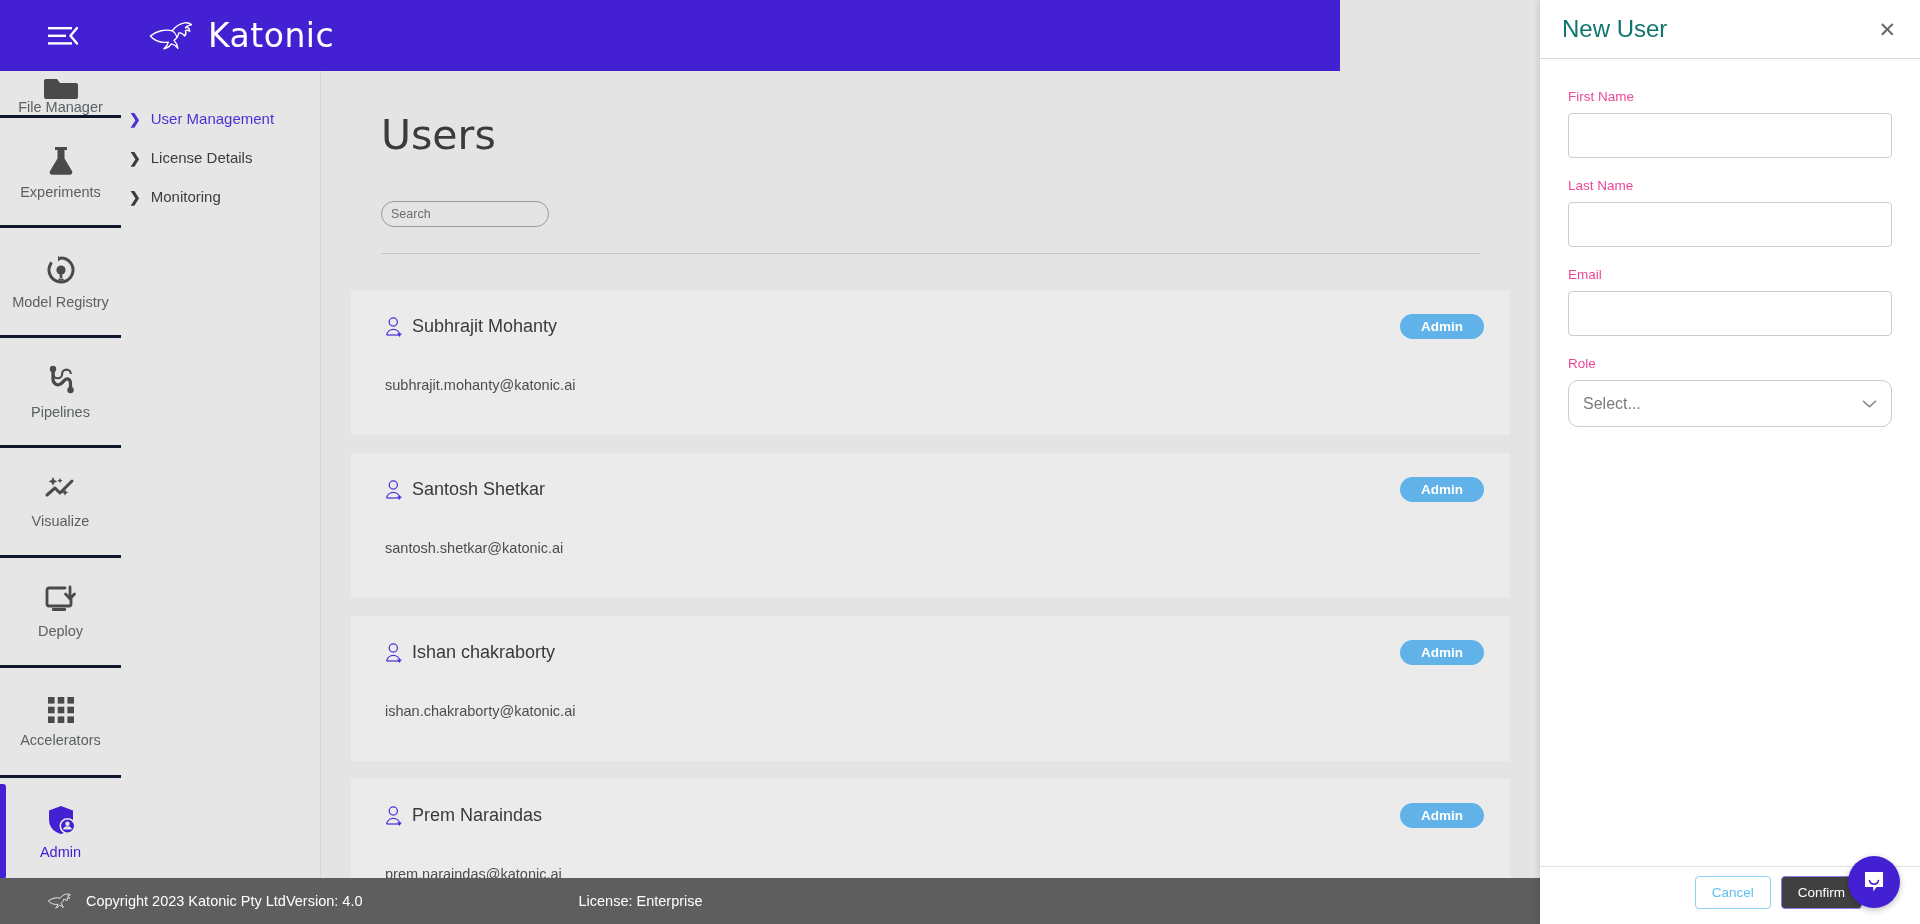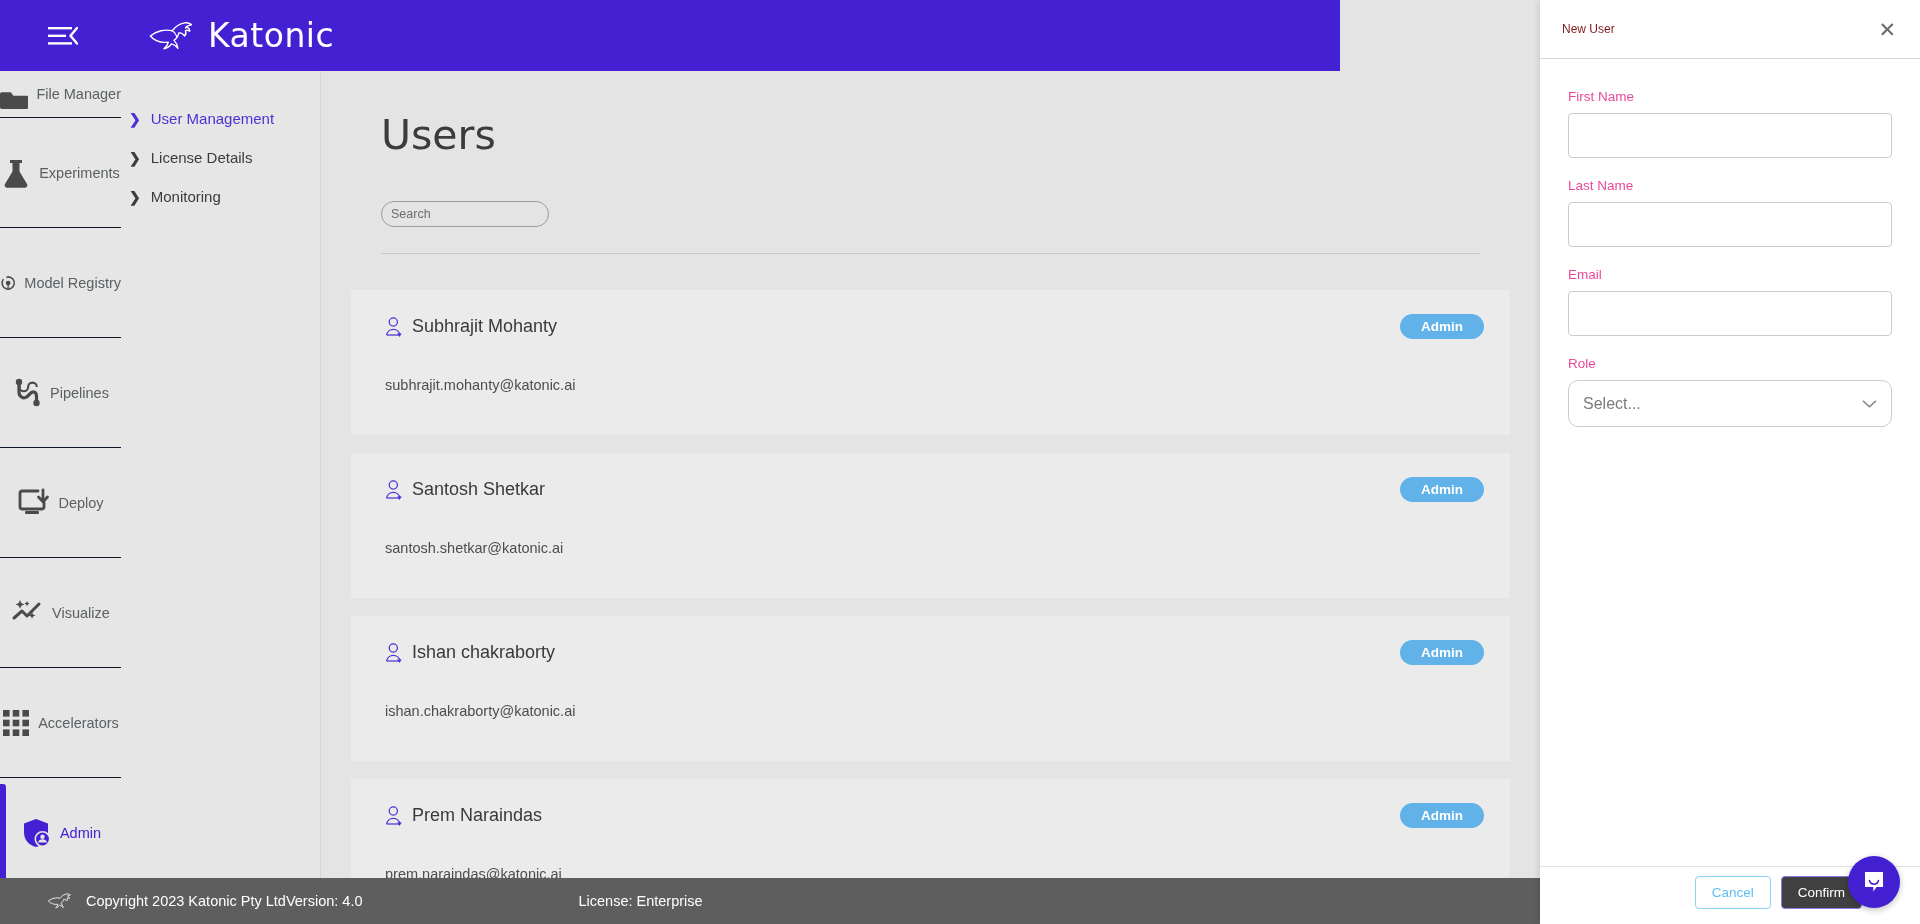--- a/index.html
+++ b/index.html
@@ -33,22 +33,22 @@
   
   .rail {
     position: absolute; top: 71px; left: 0;
     width: 121px; height: 853px;
     background: #e6e6e6;
     overflow: hidden;
   }
   .rail-item {
     position: relative;
     height: 110px;
-    border-bottom: 1px solid #0f172a;
-    display: flex; 
+    border-bottom: 3px solid #0f172a;
+    display: flex; flex-direction: column;
     align-items: center; justify-content: center;
     gap: 8px; cursor: pointer;
   }
   .rail-item.clipped { height: 47px; justify-content: flex-end; }
   .rail-item .ico { color: #4a4a4a; display: block; }
   .rail-label {
     font-size: 14.5px; color: #5b6063;
     font-family: "Liberation Sans", sans-serif;
     white-space: nowrap;
   }
@@ -145,21 +145,21 @@
     background: #ffffff;
     box-shadow: -2px 0 6px rgba(0,0,0,.10);
     display: flex; flex-direction: column;
   }
   .drawer-head {
     height: 59px; flex: none;
     display: flex; align-items: center; justify-content: space-between;
     padding: 0 24px 0 22px;
     border-bottom: 1px solid #d8d8d8;
   }
-  .drawer-title { font-size: 12px; color: #7f1d1d; }
+  .drawer-title { font-size: 24px; color: #0f766e; }
   .drawer-close {
     font-size: 21px; color: #6a6a6a; cursor: pointer; line-height: 1;
   }
   .drawer-body { flex: 1; padding: 30px 28px 0 28px; overflow: hidden; }
   .field { margin-bottom: 20px; }
   .field-label {
     font-size: 13.5px; color: #ec4899; margin-bottom: 9px; display: block;
   }
   .field input {
     width: 100%; height: 45px;
@@ -264,35 +264,35 @@
         <path d="M7 7 v7 a7.5 7.5 0 0 0 15 0 a7.5 7.5 0 0 1 0 0 v0" fill="none"></path>
         <path d="M7 6 v9 c0 5 4.5 7 7.5 5 c3.5 -2 4 -6 7.5 -5 c2 0.6 2.5 2.4 2.5 4.5 v6" stroke="#4a4a4a" stroke-width="3.2" fill="none" stroke-linecap="round"></path>
         <circle cx="7" cy="5" r="3.2" fill="#4a4a4a"></circle>
         <circle cx="24.5" cy="26" r="3.2" fill="#4a4a4a"></circle>
       </svg>
       <span class="rail-label">Pipelines</span>
     </div>
 
     <div class="rail-item">
       <svg class="ico" width="33" height="30" viewBox="0 0 33 30">
-        <path d="M21 3 h-16 a2 2 0 0 0 -2 2 v14 a2 2 0 0 0 2 2 h20 a2 2 0 0 0 2 -2 v-5" stroke="#4a4a4a" stroke-width="2.8" fill="none" stroke-linecap="round"></path>
-        <rect x="8" y="23" width="14" height="3" rx="1" fill="#4a4a4a"></rect>
-        <path d="M26 2 v11 M21.5 9 l4.5 4.8 l4.5 -4.8" stroke="#4a4a4a" stroke-width="2.8" fill="none" stroke-linecap="round" stroke-linejoin="round"></path>
-      </svg>
-      <span class="rail-label">Deploy</span>
-    </div>
-
-    <div class="rail-item">
-      <svg class="ico" width="33" height="30" viewBox="0 0 33 30">
         <path d="M3 20 L11 13 L16 18 L28 6" stroke="#4a4a4a" stroke-width="3" fill="none" stroke-linecap="round" stroke-linejoin="round"></path>
         <path d="M9 2 l1.3 3.1 l3.1 1.3 l-3.1 1.3 l-1.3 3.1 l-1.3 -3.1 l-3.1 -1.3 l3.1 -1.3 z" fill="#4a4a4a"></path>
         <path d="M21 14 l1 2.4 l2.4 1 l-2.4 1 l-1 2.4 l-1 -2.4 l-2.4 -1 l2.4 -1 z" fill="#4a4a4a"></path>
         <path d="M16 3 l.8 1.8 l1.8 .8 l-1.8 .8 l-.8 1.8 l-.8 -1.8 l-1.8 -.8 l1.8 -.8 z" fill="#4a4a4a"></path>
       </svg>
       <span class="rail-label">Visualize</span>
+    </div>
+
+    <div class="rail-item">
+      <svg class="ico" width="33" height="30" viewBox="0 0 33 30">
+        <path d="M21 3 h-16 a2 2 0 0 0 -2 2 v14 a2 2 0 0 0 2 2 h20 a2 2 0 0 0 2 -2 v-5" stroke="#4a4a4a" stroke-width="2.8" fill="none" stroke-linecap="round"></path>
+        <rect x="8" y="23" width="14" height="3" rx="1" fill="#4a4a4a"></rect>
+        <path d="M26 2 v11 M21.5 9 l4.5 4.8 l4.5 -4.8" stroke="#4a4a4a" stroke-width="2.8" fill="none" stroke-linecap="round" stroke-linejoin="round"></path>
+      </svg>
+      <span class="rail-label">Deploy</span>
     </div>
 
     <div class="rail-item">
       <svg class="ico" width="28" height="28" viewBox="0 0 28 28">
         <rect x="1" y="1" width="6.6" height="6.6" fill="#4a4a4a"></rect>
         <rect x="10.7" y="1" width="6.6" height="6.6" fill="#4a4a4a"></rect>
         <rect x="20.4" y="1" width="6.6" height="6.6" fill="#4a4a4a"></rect>
         <rect x="1" y="10.7" width="6.6" height="6.6" fill="#4a4a4a"></rect>
         <rect x="10.7" y="10.7" width="6.6" height="6.6" fill="#4a4a4a"></rect>
         <rect x="20.4" y="10.7" width="6.6" height="6.6" fill="#4a4a4a"></rect>

